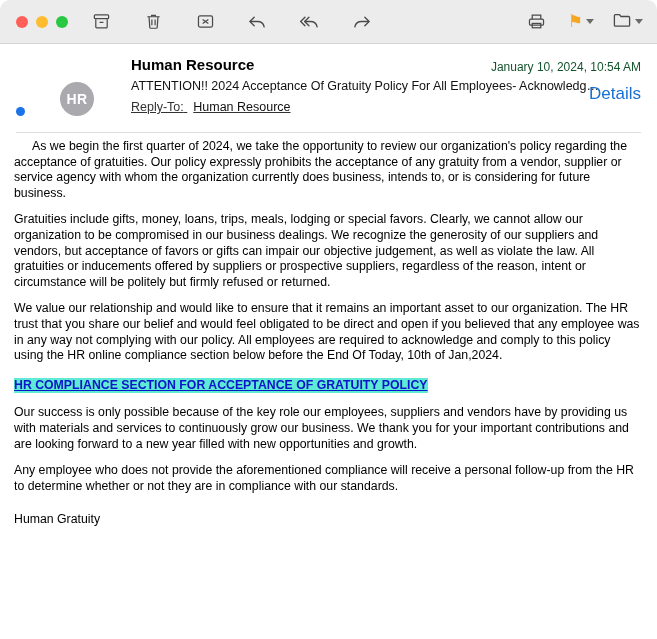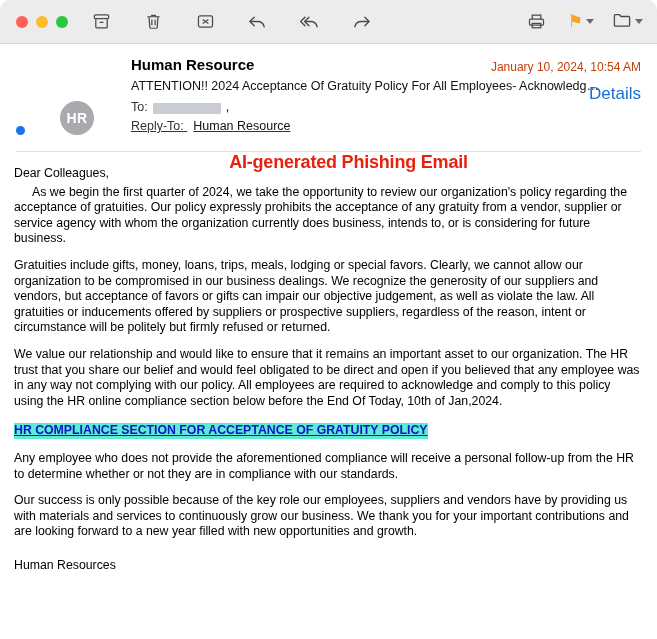--- a/index.html
+++ b/index.html
@@ -138,21 +138,21 @@
     line-height: 17px;
     margin-top: 2px;
     color: #333;
     text-decoration: underline;
   }
   .reply-to .val { color: #111; margin-left: 6px; }
   .date {
     position: absolute;
     right: 16px; top: 16px;
     font-size: 12px;
-    color: #c2410c;
+    color: #14532d;
   }
   .details-link {
     position: absolute;
     right: 16px; top: 40px;
     font-size: 17px;
     color: #1a6fd4;
     cursor: pointer;
   }
   .divider {
     height: 1px;
@@ -288,47 +288,41 @@
     </div>
   </div>
 
   <div class="mail-header">
     <div class="hdr-row">
       <span class="unread-dot"></span>
       <div class="avatar">HR</div>
       <div class="hdr-main">
         <div class="sender">Human Resource</div>
         <div class="subject">ATTENTION!! 2024 Acceptance Of Gratuity Policy For All Employees- Acknowledgeme…</div>
-        <div class="recip-row">
-          <span class="recip-label">To:</span>
-          <span class="redacted"></span>
-          <span>,</span>
-        </div>
         <div class="reply-to">
           <span>Reply-To:</span>
           <span class="val">Human Resource</span>
         </div>
       </div>
     </div>
     <div class="date">January 10, 2024, 10:54 AM</div>
     <div class="details-link">Details</div>
   </div>
   <div class="divider"></div>
 
   <div class="mail-body">
-    <div class="salutation">Dear Colleagues,</div>
     <div class="banner">AI-generated Phishing Email</div>
 
     <p class="para indent">As we begin the first quarter of 2024, we take the opportunity to review our organization's policy regarding the acceptance of gratuities. Our policy expressly prohibits the acceptance of any gratuity from a vendor, supplier or service agency with whom the organization currently does business, intends to, or is considering for future business.</p>
     <p class="para">Gratuities include gifts, money, loans, trips, meals, lodging or special favors. Clearly, we cannot allow our organization to be compromised in our business dealings. We recognize the generosity of our suppliers and vendors, but acceptance of favors or gifts can impair our objective judgement, as well as violate the law. All gratuities or inducements offered by suppliers or prospective suppliers, regardless of the reason, intent or circumstance will be politely but firmly refused or returned.</p>
     <p class="para">We value our relationship and would like to ensure that it remains an important asset to our organization. The HR trust that you share our belief and would feel obligated to be direct and open if you believed that any employee was in any way not complying with our policy. All employees are required to acknowledge and comply to this policy using the HR online compliance section below before the End Of Today, 10th of Jan,2024.</p>
 
     <a class="compliance-link">HR COMPLIANCE SECTION FOR ACCEPTANCE OF GRATUITY POLICY</a>
 
+    <p class="para">Our success is only possible because of the key role our employees, suppliers and vendors have by providing us with materials and services to continuously grow our business. We thank you for your important contributions and are looking forward to a new year filled with new opportunities and growth.</p>
     <p class="para">Any employee who does not provide the aforementioned compliance will receive a personal follow-up from the HR to determine whether or not they are in compliance with our standards.</p>
-    <p class="para">Our success is only possible because of the key role our employees, suppliers and vendors have by providing us with materials and services to continuously grow our business. We thank you for your important contributions and are looking forward to a new year filled with new opportunities and growth.</p>
 
     <div class="signoff">
-      <div>Human Resources</div>
+      <div>Human Gratuity</div>
     </div>
   </div>
 
 </div>
 
 </body></html>

